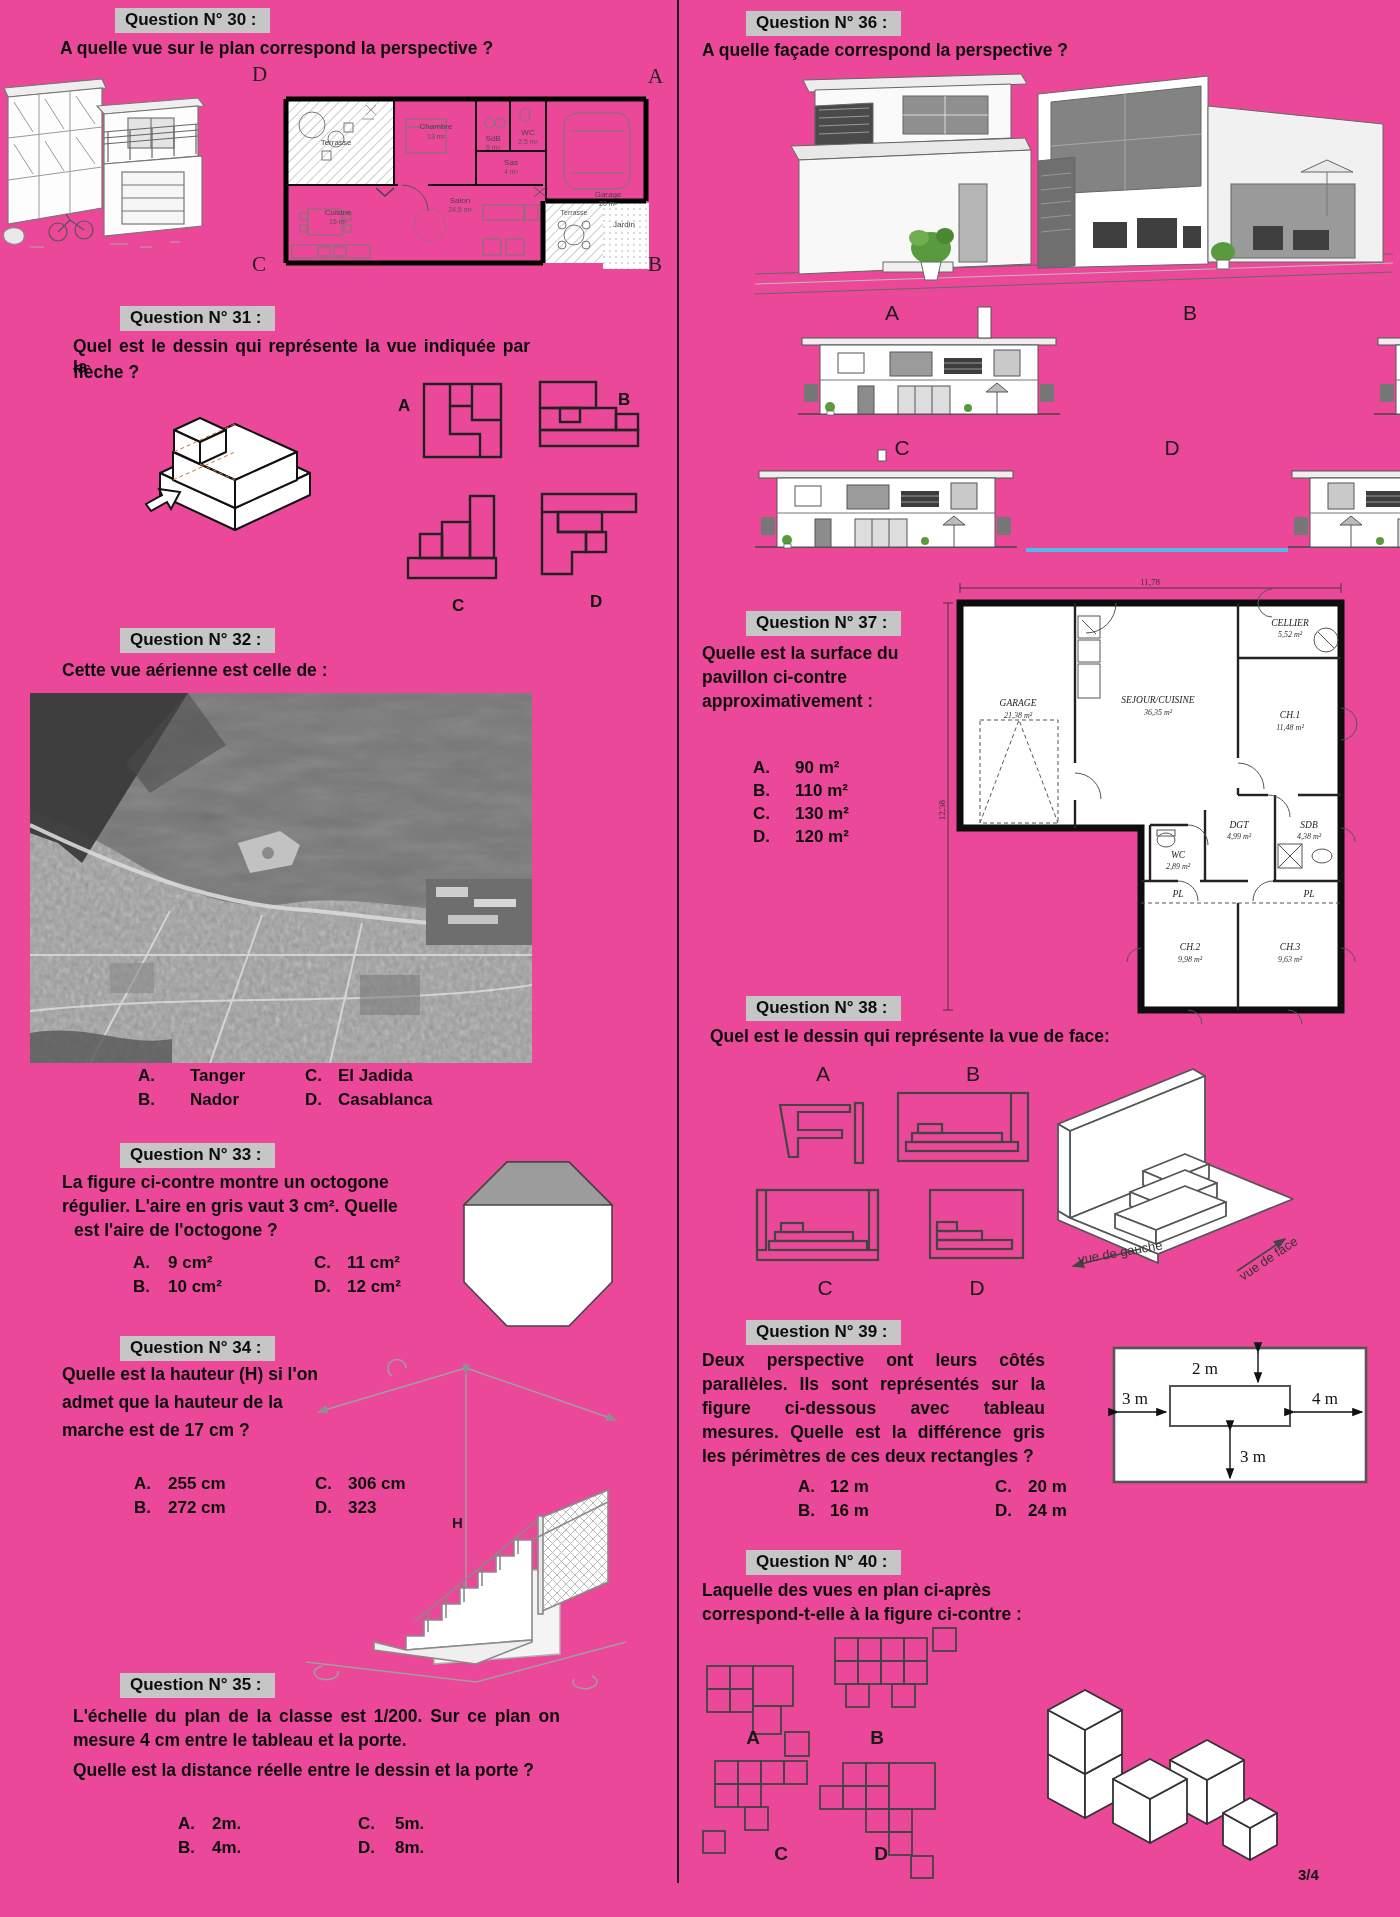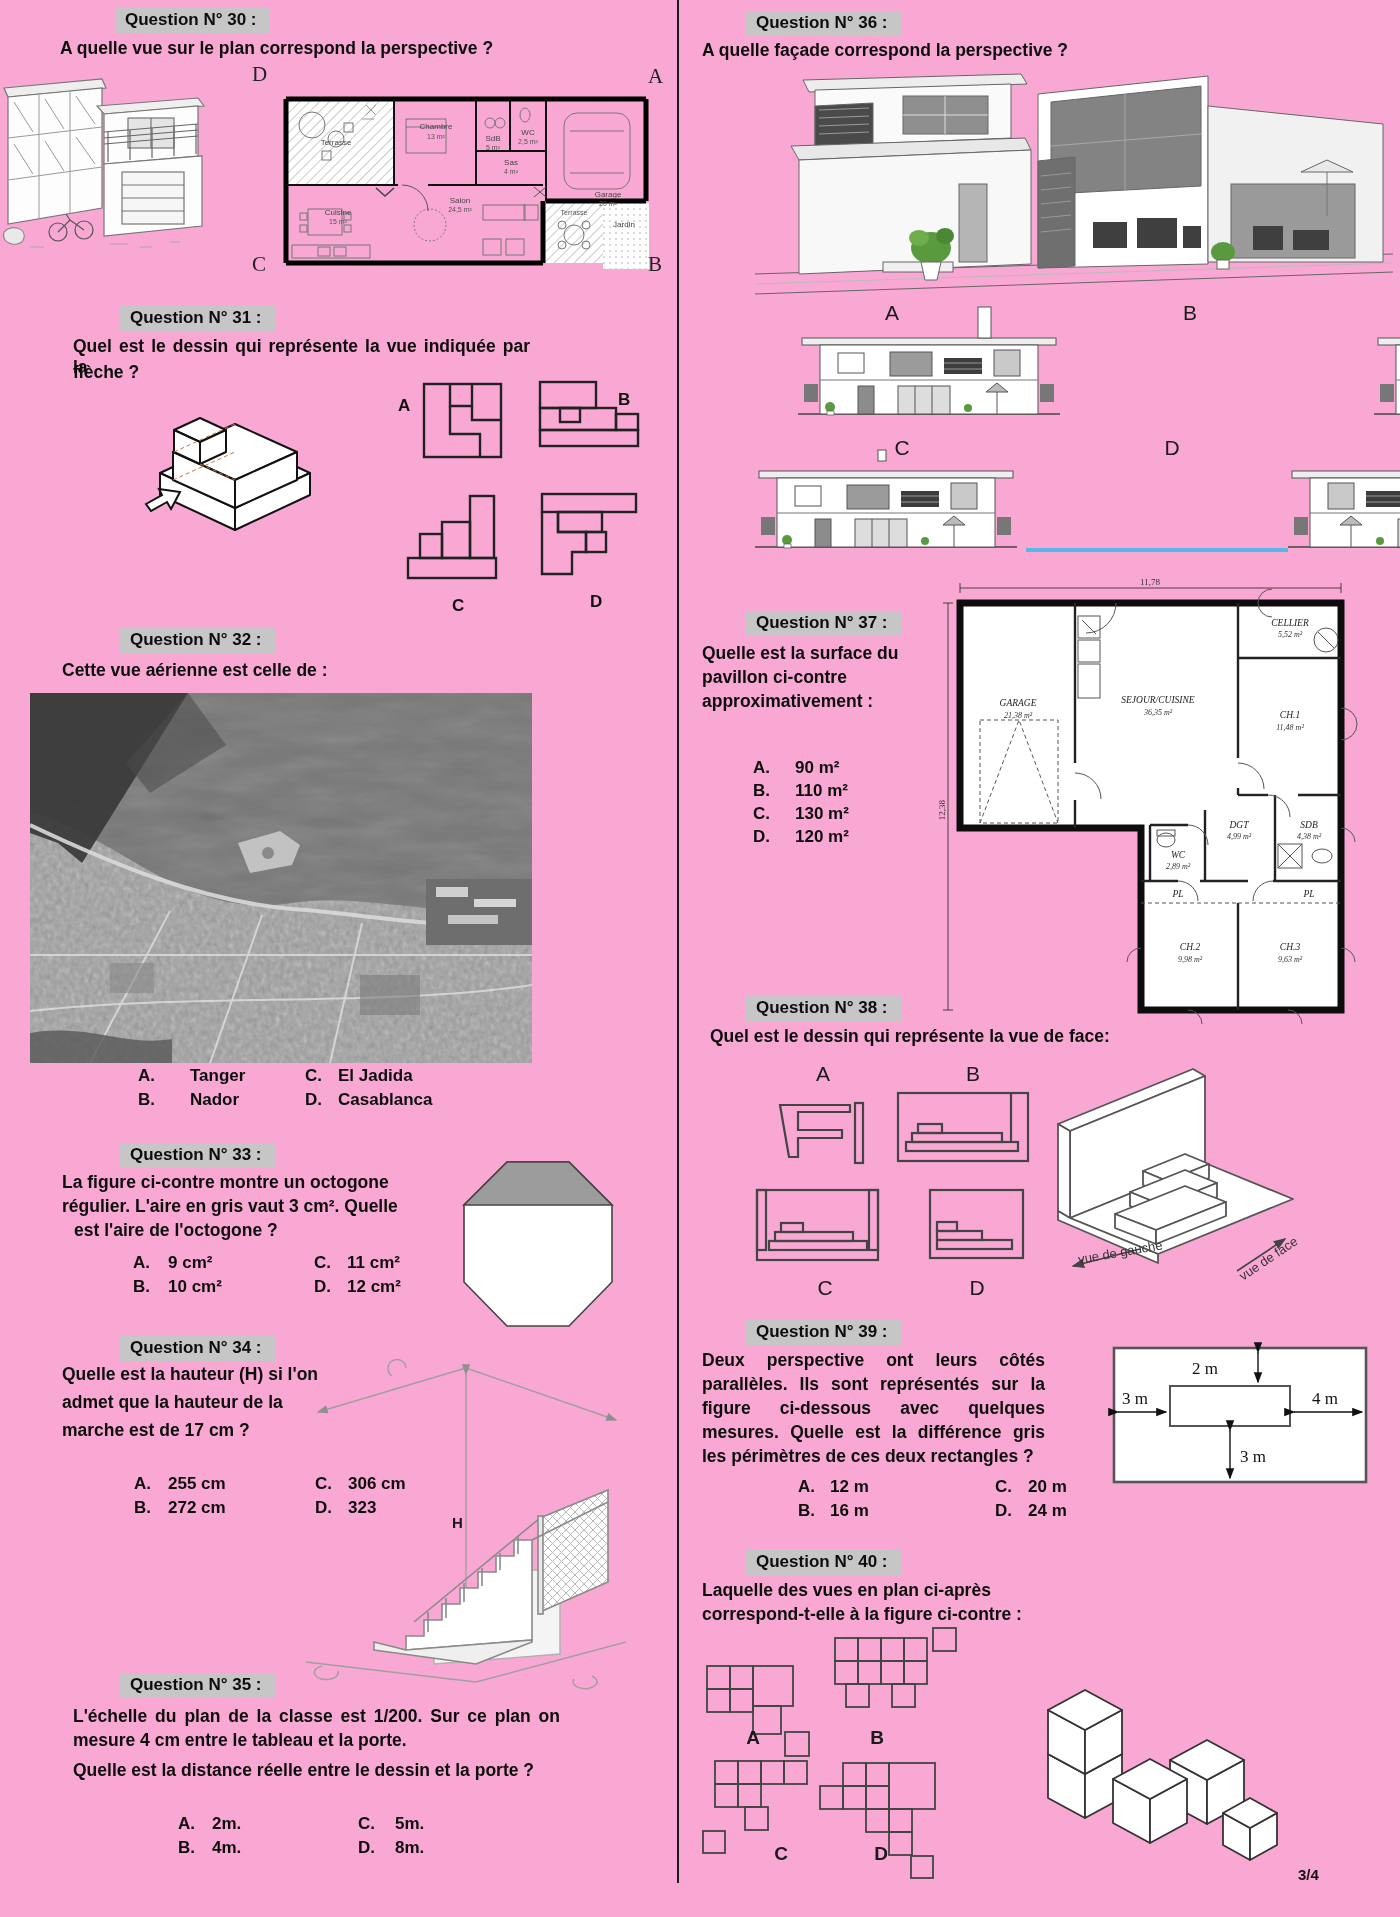--- a/index.html
+++ b/index.html
@@ -1,16 +1,16 @@
 <!DOCTYPE html>
 <html><head>
 <meta charset="utf-8">
 <style>
   html,body{margin:0;padding:0;background:#fff;}
-  #page{position:relative;width:1400px;height:1917px;background:#f9a8d4;
+  #page{position:relative;width:1400px;height:1917px;background:#ec4899;
         font-family:"Liberation Sans",sans-serif;color:#111;overflow:hidden;}
   .divider{position:absolute;left:677px;top:0;width:2px;height:1883px;background:#1a1a1a;}
   .hd{position:absolute;background:#c6c6c6;color:#0d0d0d;font-weight:700;font-size:17px;
       padding:2px 14px 3px 10px;white-space:nowrap;}
   .qt{position:absolute;font-weight:700;font-size:17.5px;color:#0d0d0d;white-space:nowrap;}
   .j{text-align:justify;text-align-last:justify;}
   .opt{position:absolute;display:flex;font-weight:700;font-size:17px;color:#0d0d0d;white-space:nowrap;}
   .okey{display:inline-block;}
   .ltr{position:absolute;font-family:"Liberation Serif",serif;font-size:21px;color:#222;}
   .olab{position:absolute;font-weight:700;font-size:17px;color:#111;}
@@ -681,21 +681,21 @@
     </g>
     <path d="M395,196 L328,213" stroke="#444" stroke-width="1.6" fill="none" marker-end="url(#ah38)"></path>
     <text class="ann" transform="translate(334,211) rotate(-10)">vue de gauche</text>
     <path d="M492,218 L540,186" stroke="#444" stroke-width="1.6" fill="none" marker-end="url(#ah38)"></path>
     <text class="ann" transform="translate(498,228) rotate(-34)">vue de face</text>
   </svg>
 
   <div class="hd" style="left:746px;top:1320px"><span>Question N° 39 :</span></div>
   <div class="qt j" style="left:702px;top:1350px;width:343px;white-space:normal">Deux perspective ont leurs côtés</div>
   <div class="qt j" style="left:702px;top:1374px;width:343px;white-space:normal">parallèles. Ils sont représentés sur la</div>
-  <div class="qt j" style="left:702px;top:1398px;width:343px;white-space:normal">figure ci-dessous avec quelques</div>
+  <div class="qt j" style="left:702px;top:1398px;width:343px;white-space:normal">figure ci-dessous avec tableau</div>
   <div class="qt j" style="left:702px;top:1422px;width:343px;white-space:normal">mesures. Quelle est la différence gris</div>
   <div class="qt" style="left:702px;top:1446px">les périmètres de ces deux rectangles ?</div>
 
   <svg style="left:1106px;top:1340px;width:272px;height:152px" viewBox="0 0 272 152">
     <defs>
       <marker id="ah39" markerWidth="9" markerHeight="8" refX="7" refY="3" orient="auto">
           <path d="M0,0 L8,3 L0,6 Z" fill="#111"></path>
         </marker>
     </defs>
     <rect x="8" y="8" width="252" height="134" fill="#fff" stroke="#555" stroke-width="2.6"></rect>

